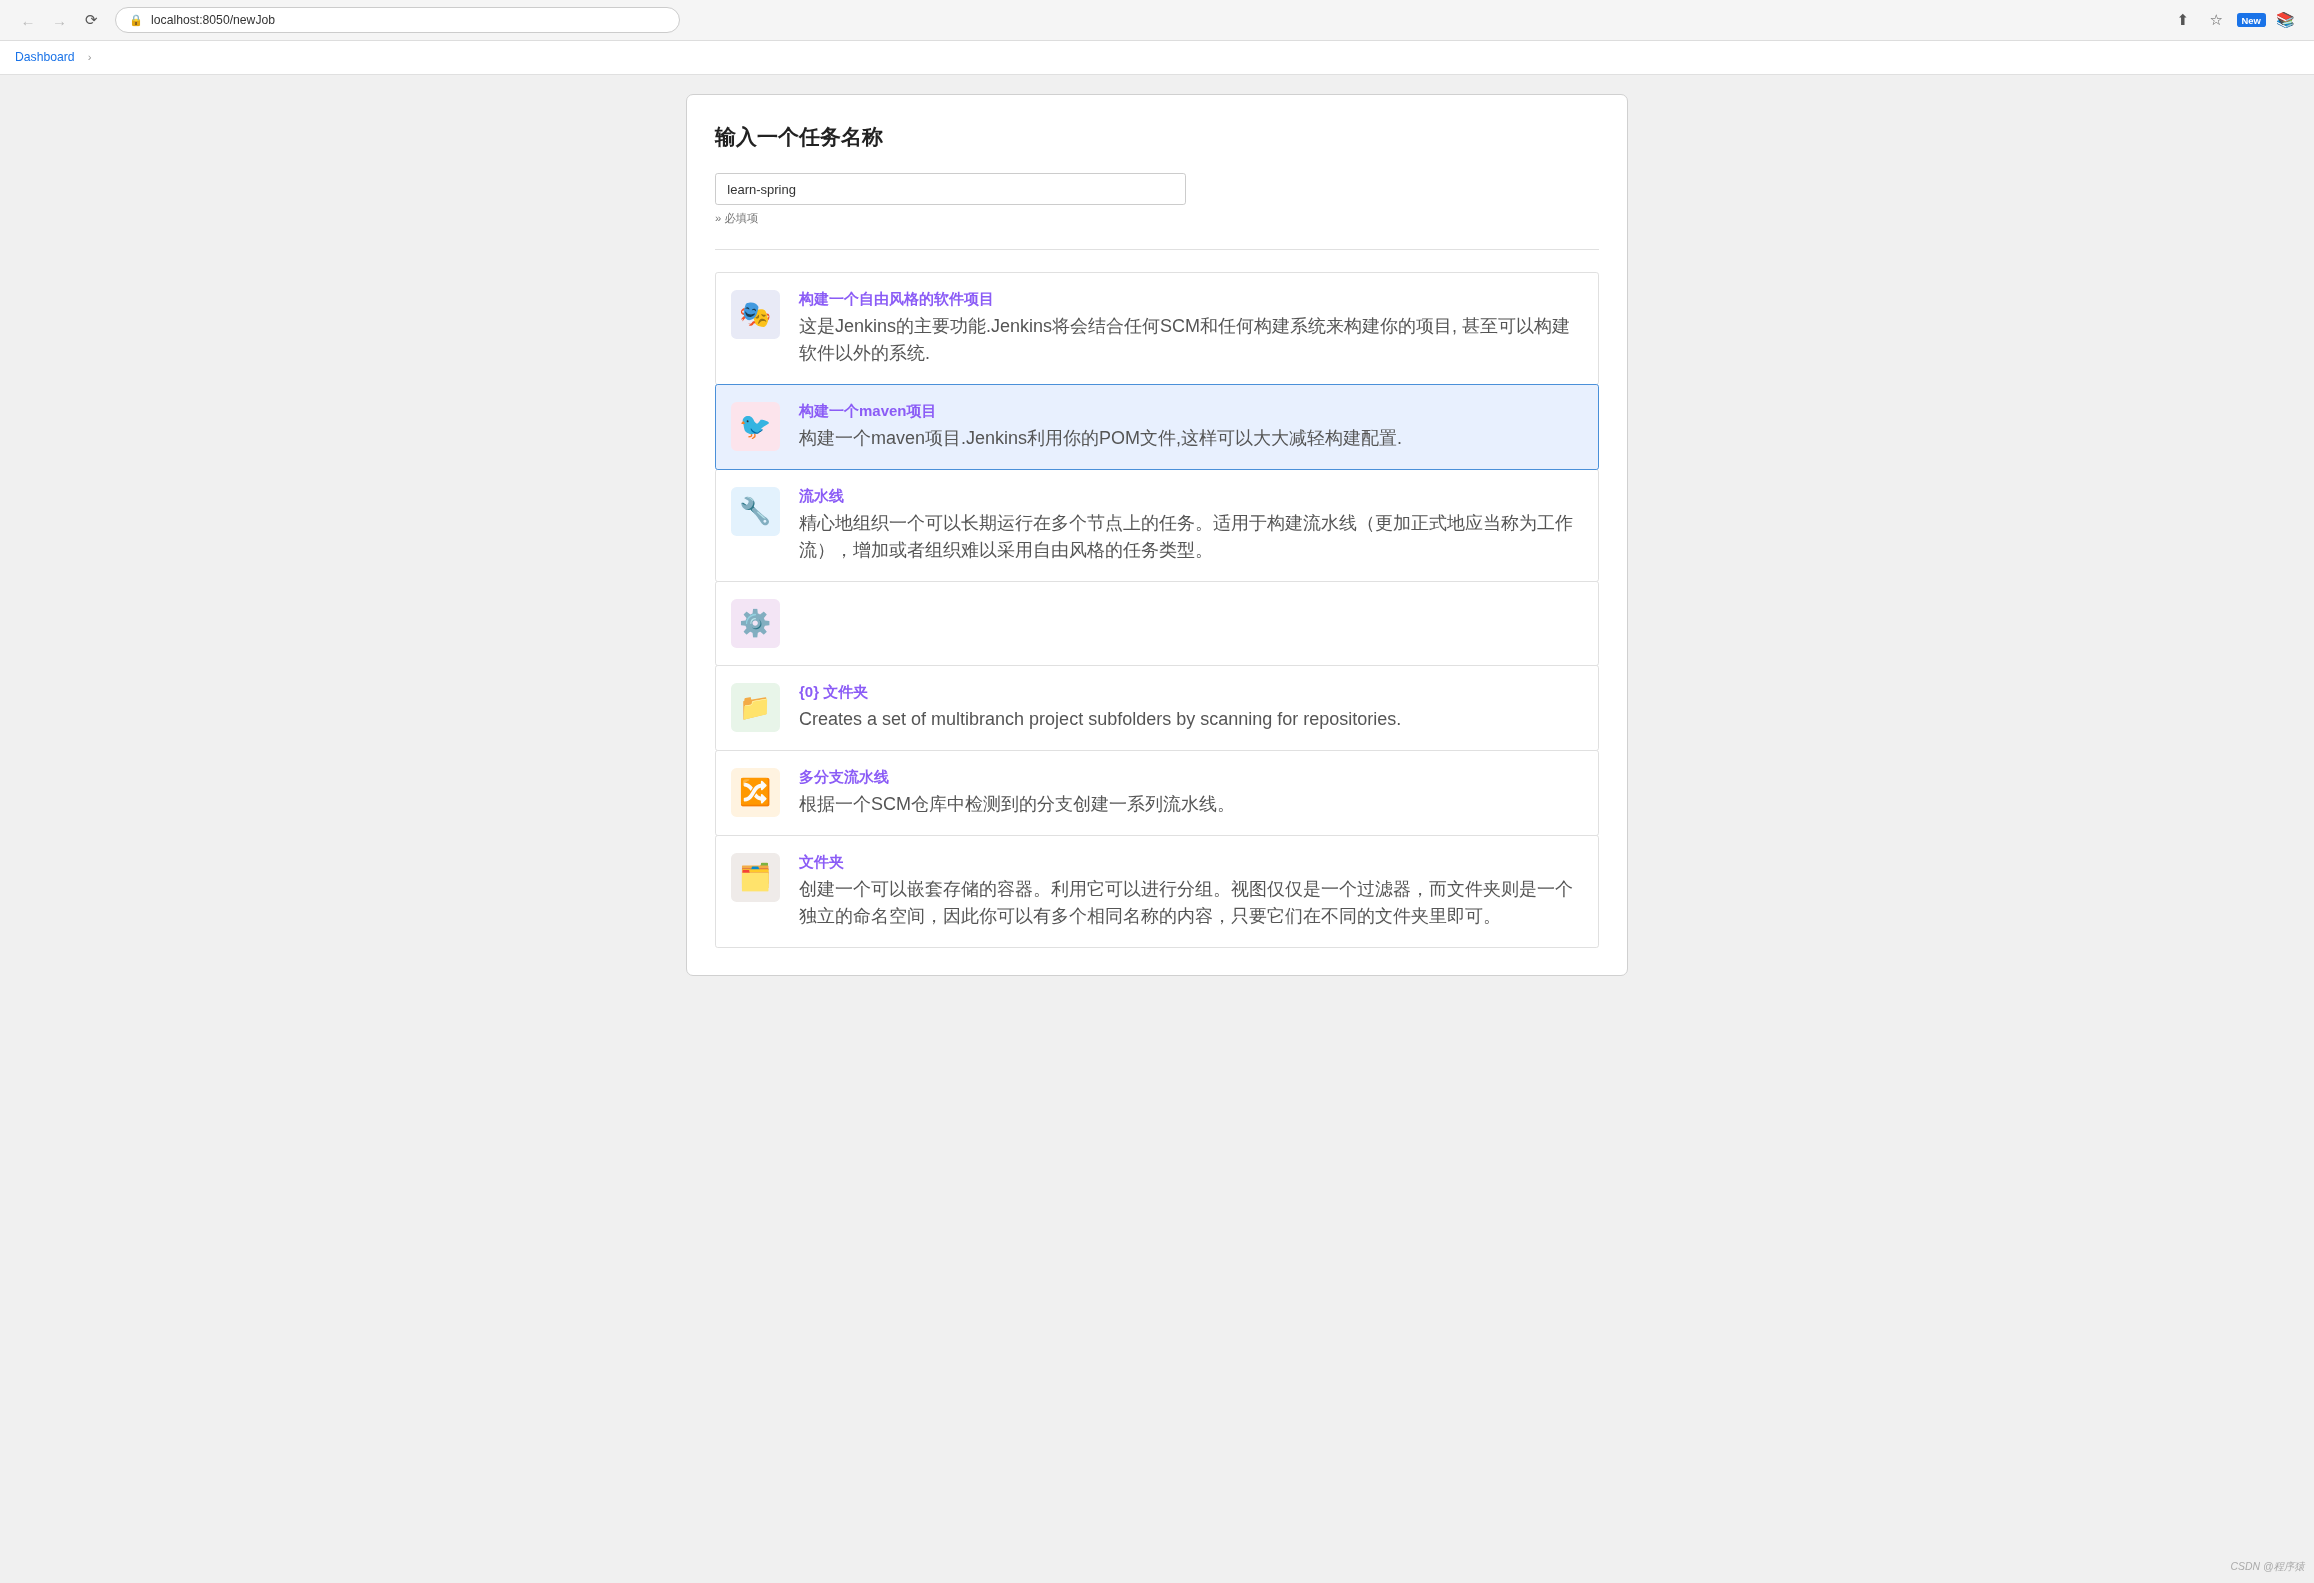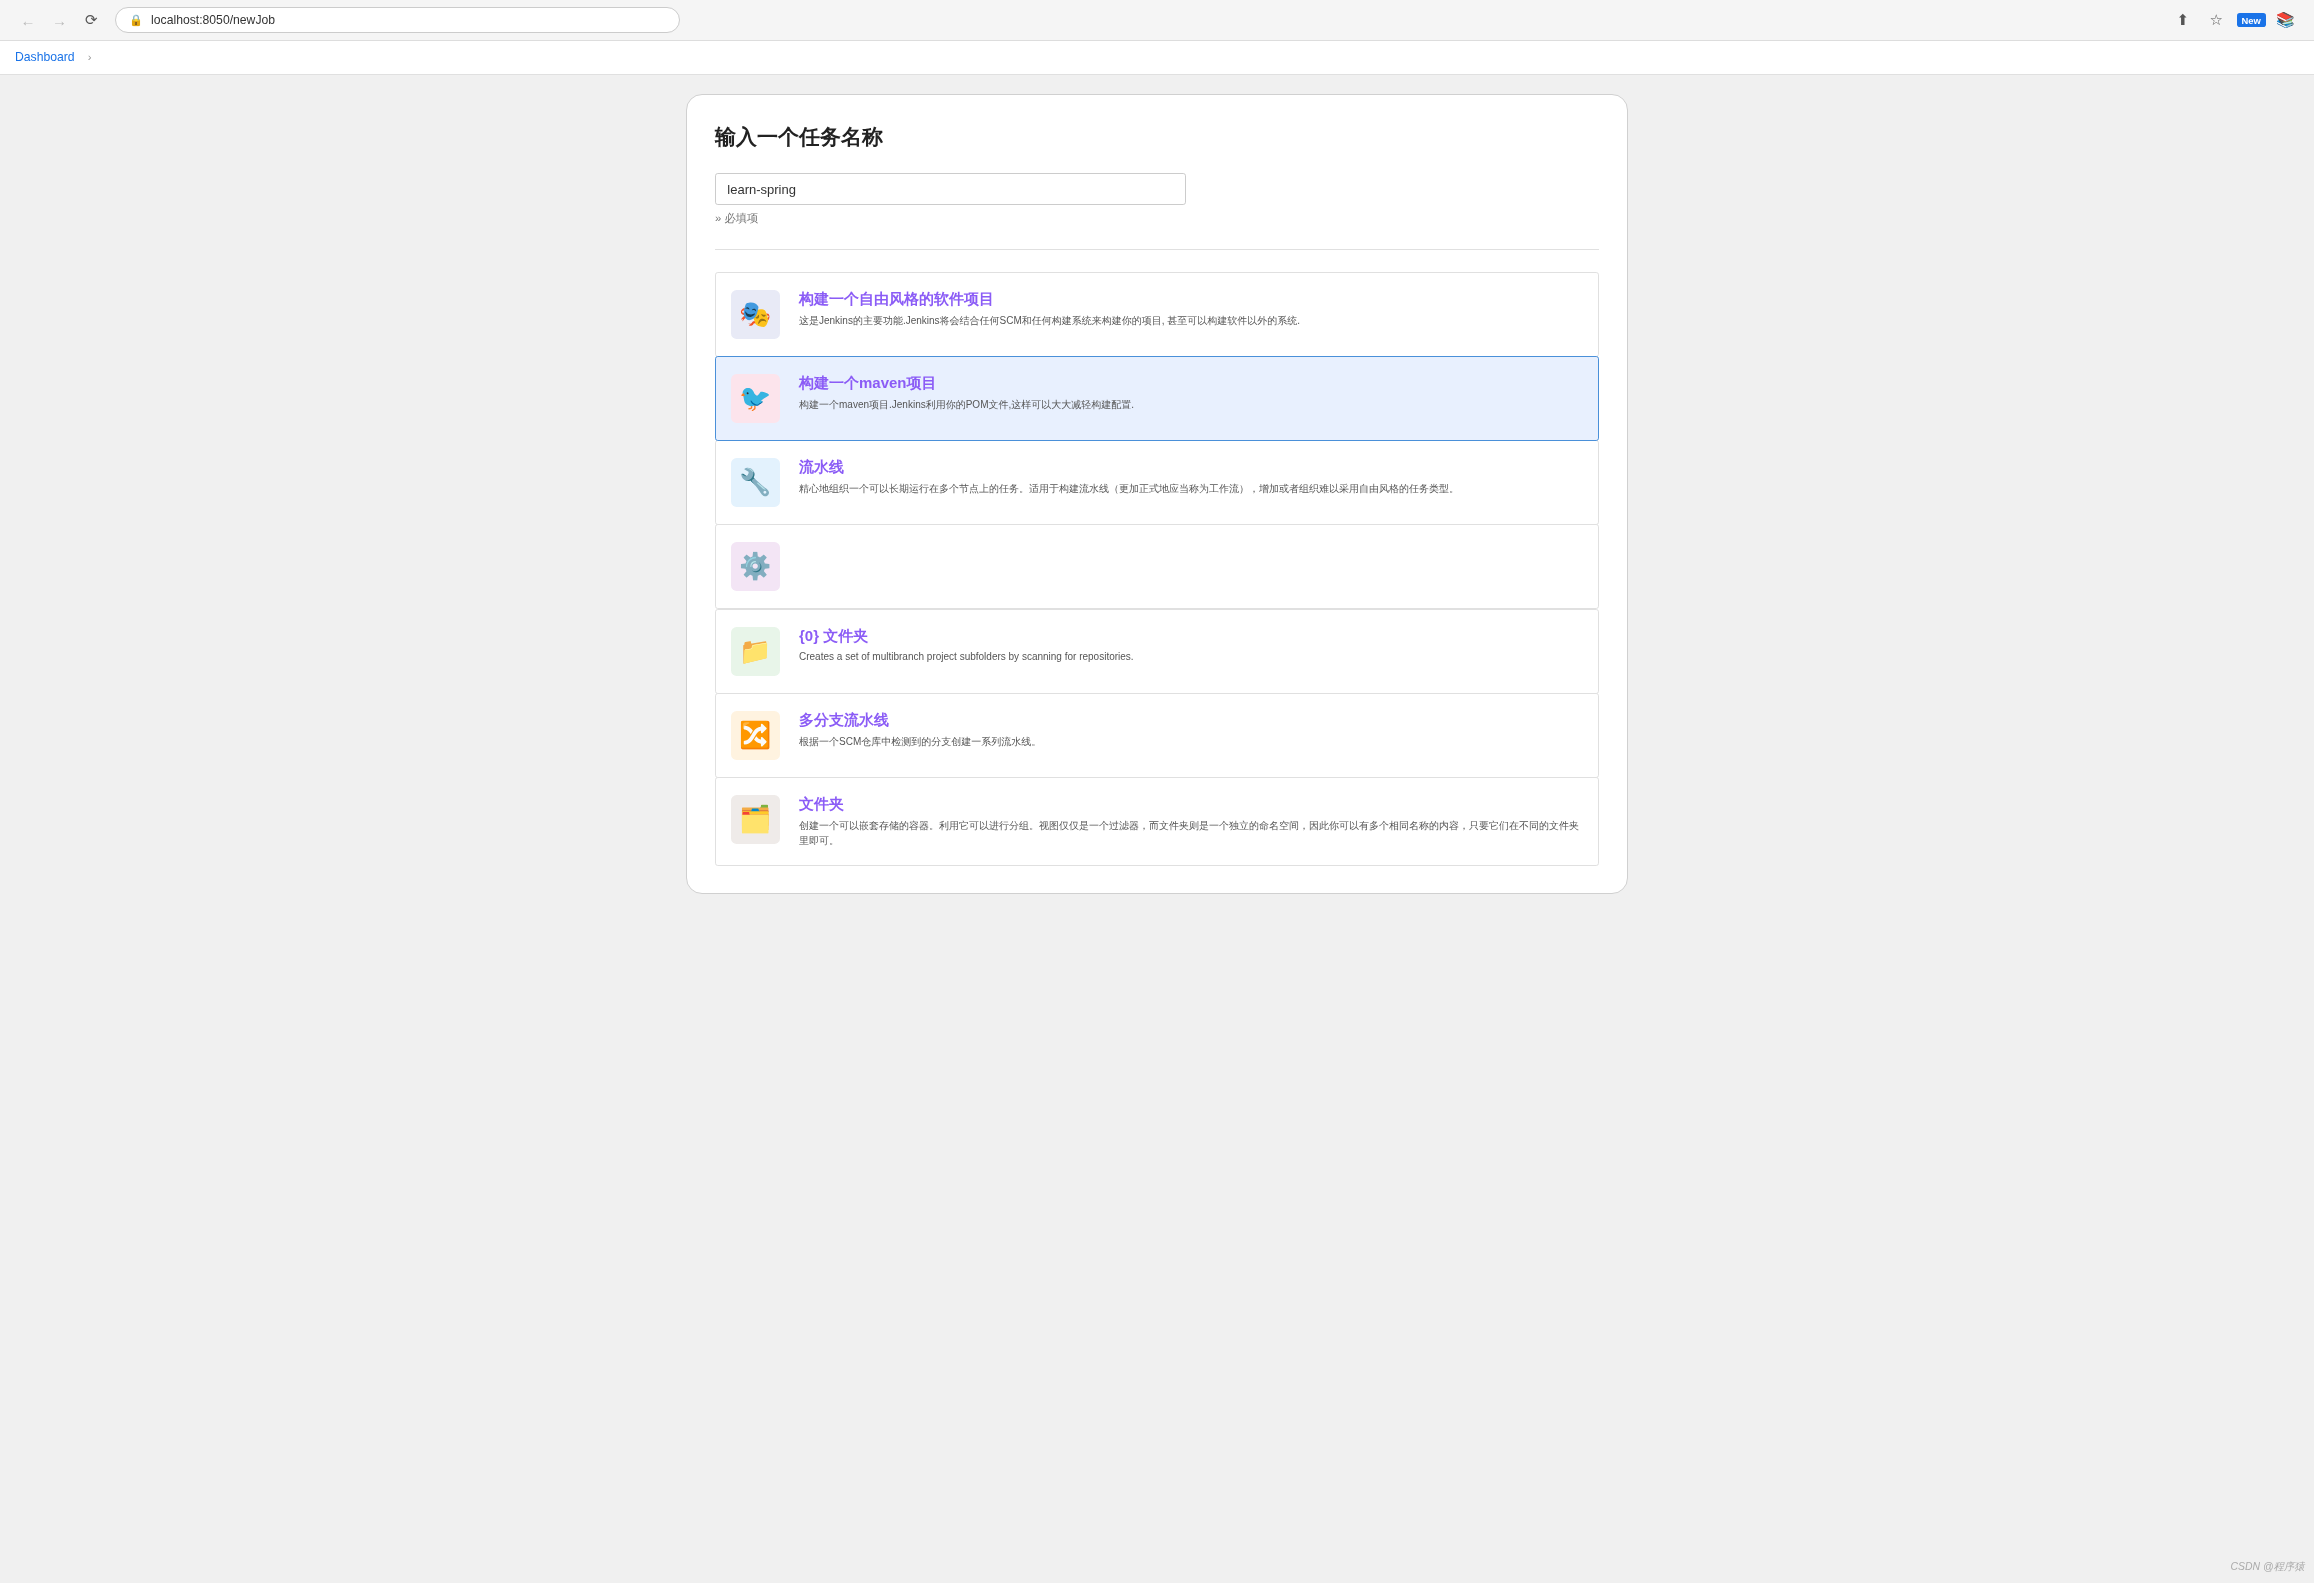--- a/index.html
+++ b/index.html
@@ -120,21 +120,21 @@
     
     .main-content {
       padding: 19px 38px;
       min-height: calc(100vh - 83px);
       background: #f0f0f0;
     }
 
     .card {
       background: white;
       border: 0.9px solid #d0d0d0;
-      border-radius: 16px;
+      border-radius: 7px;
       max-width: 942px;
       margin: 0 auto;
       padding: 28px;
     }
 
     .section-title {
       font-size: 21px;
       font-weight: 600;
       color: #222;
       margin-bottom: 22.6px;
@@ -207,21 +207,21 @@
     }
 
     .job-title {
       font-size: 15px;
       font-weight: 600;
       color: #8b5cf6;
       margin-bottom: 3.8px;
     }
 
     .job-desc {
-      font-size: 10px;
+      font-size: 18px;
       color: #555;
       line-height: 1.5;
     }
 
     
     .submit-section {
       margin-top: 22.6px;
     }
 
     .submit-btn {

